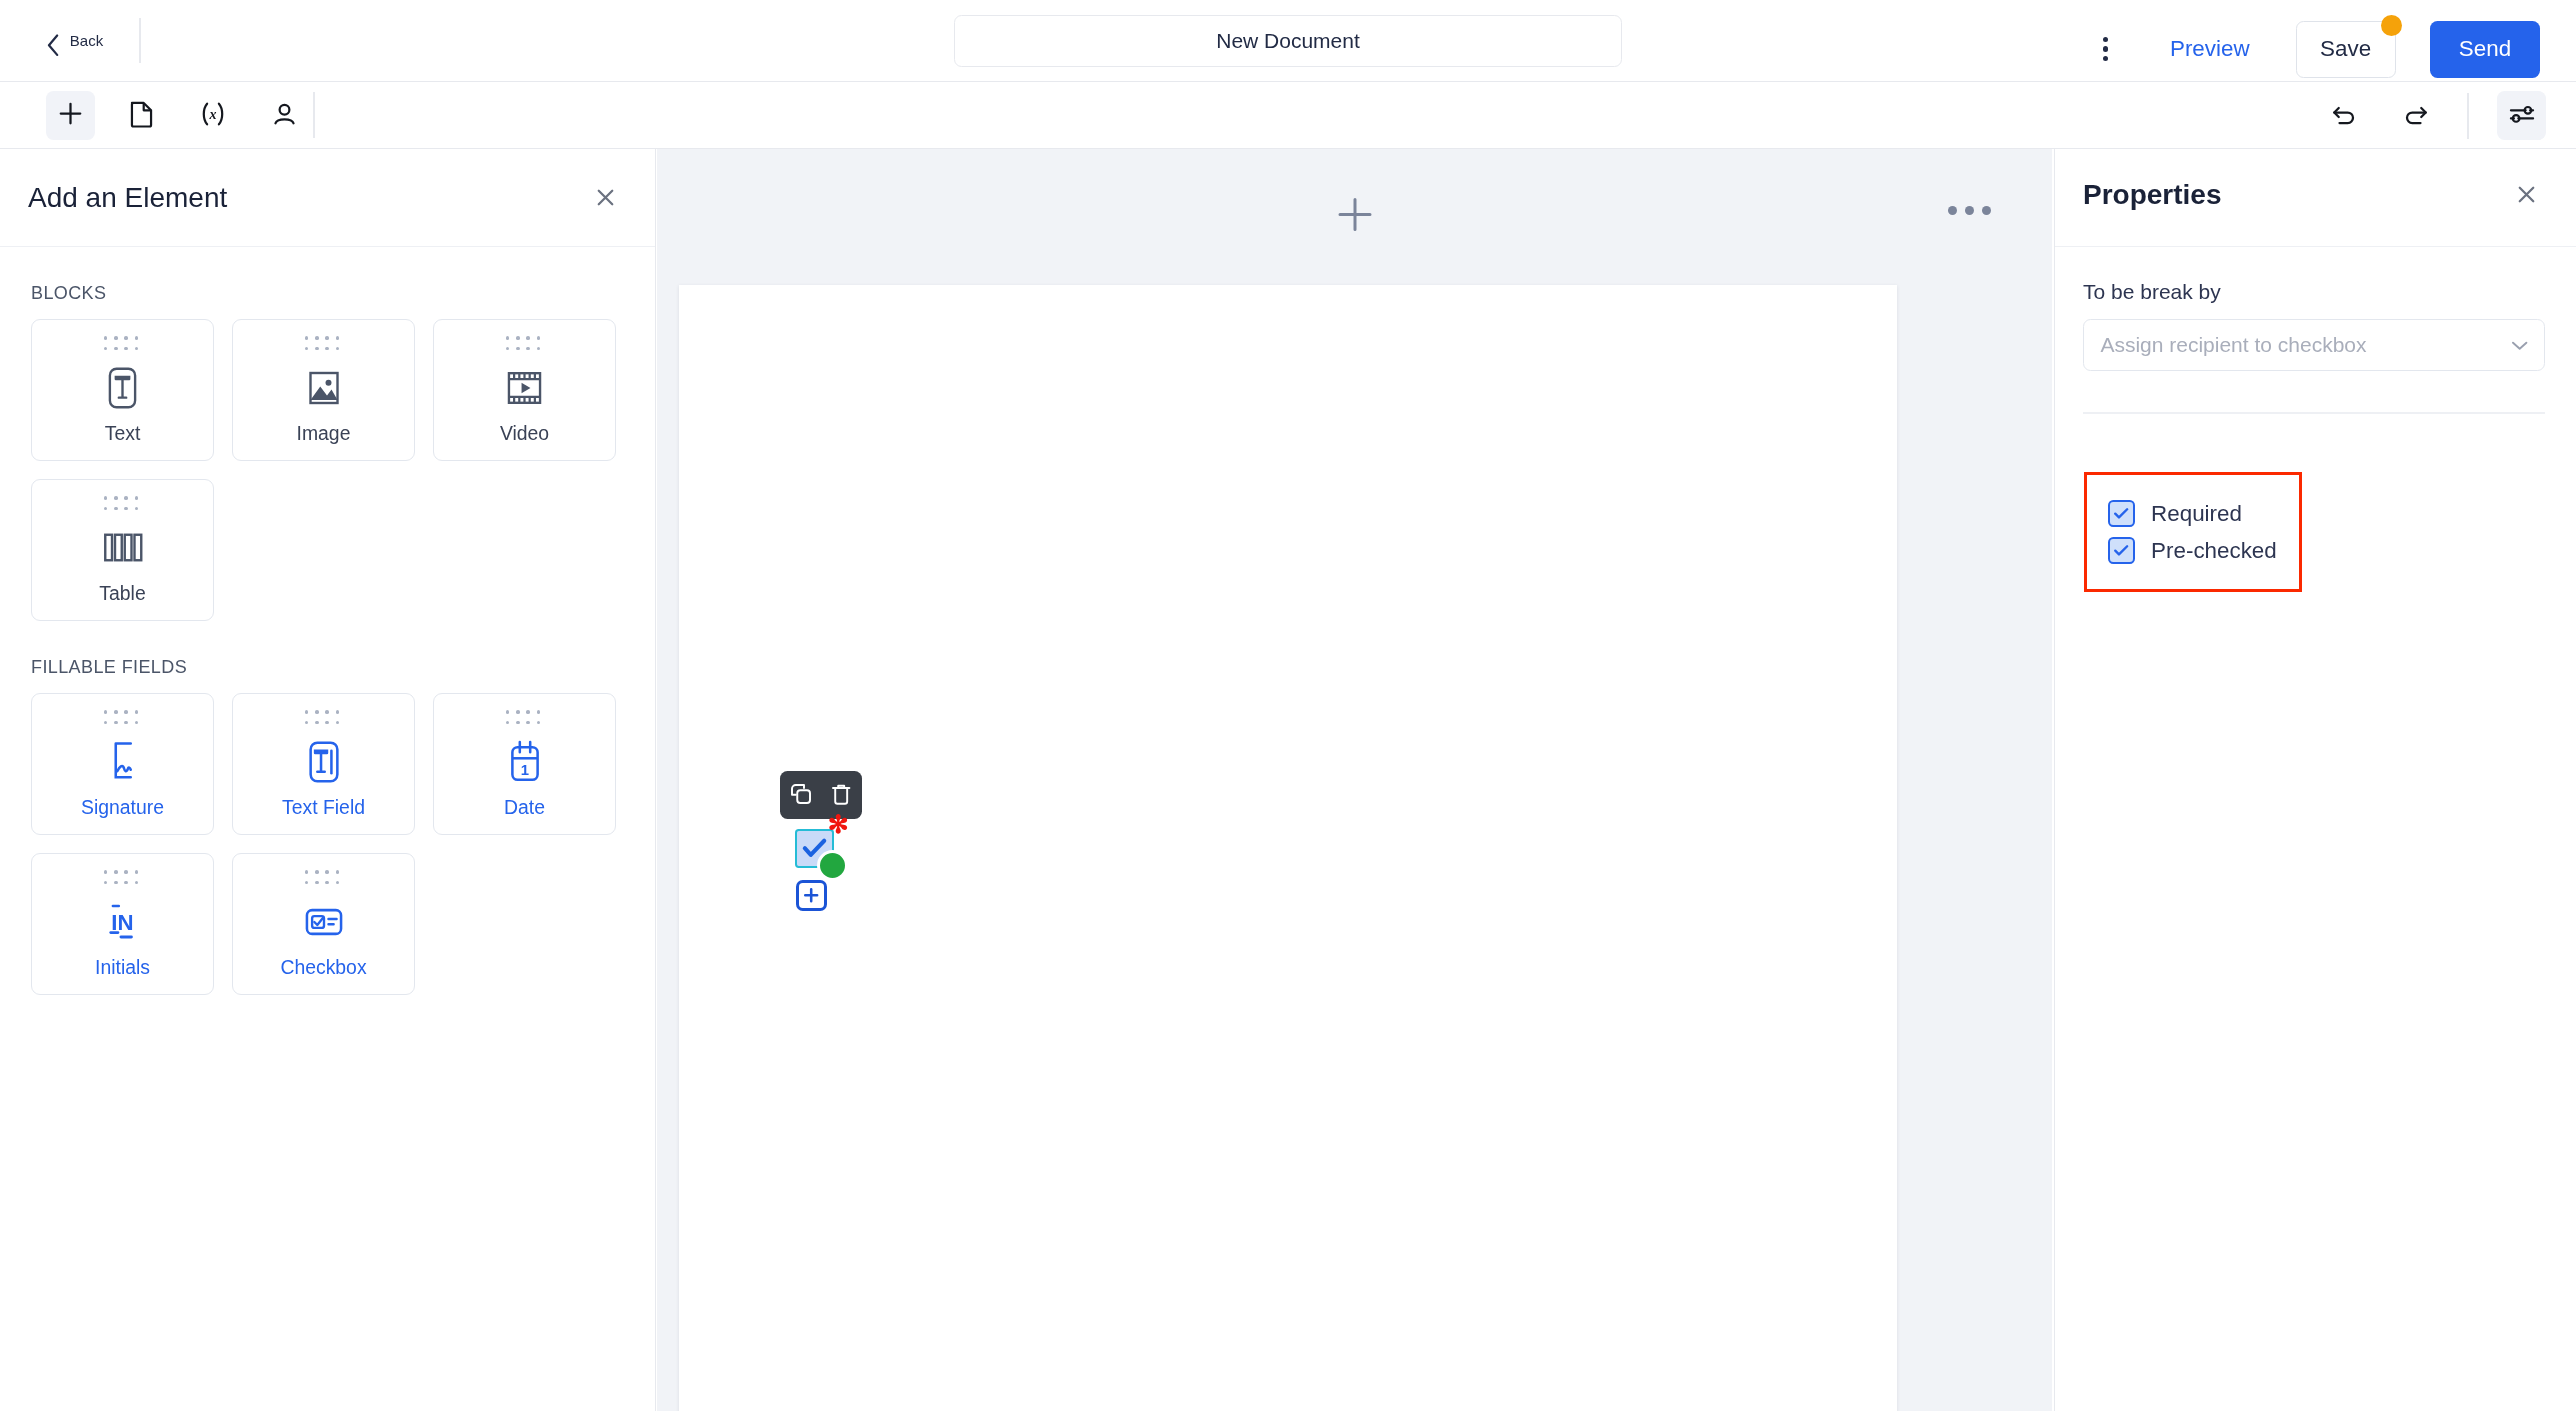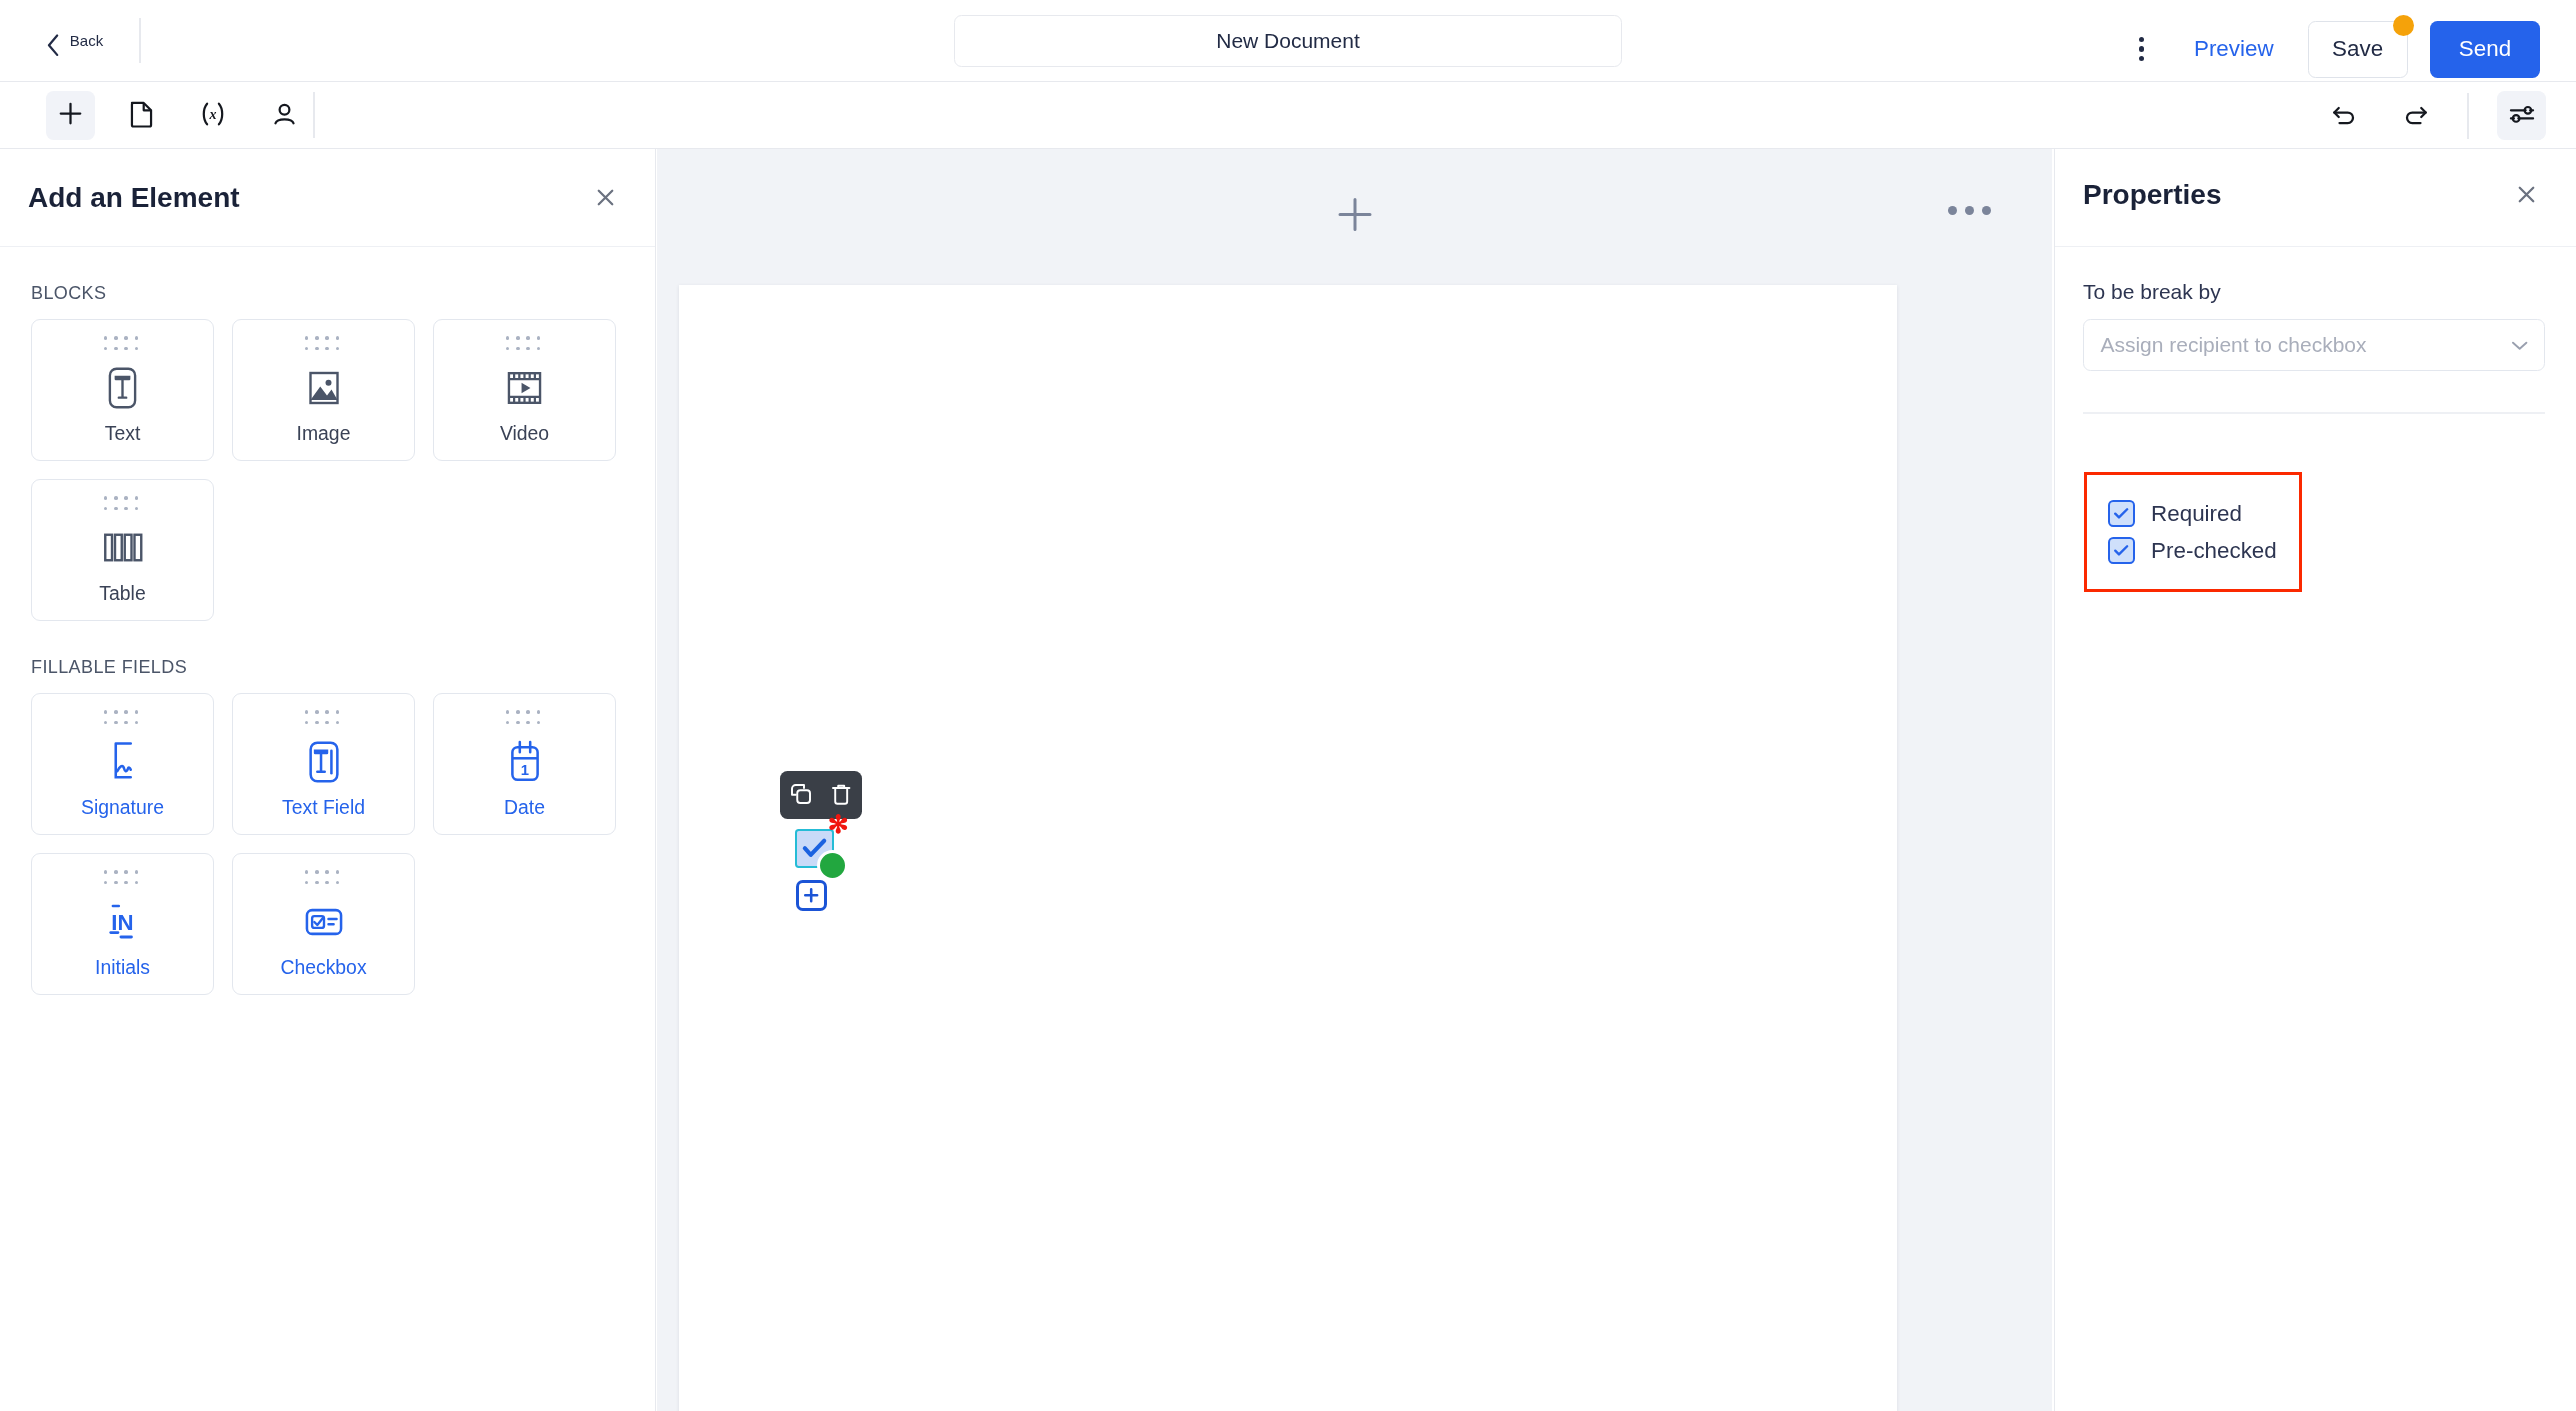--- a/index.html
+++ b/index.html
@@ -32,21 +32,21 @@
   .title-input {
     width: 100%; height: 52px;
     border: 1.5px solid #e7e9ee; border-radius: 7.5px;
     background: #fff; text-align: center;
     font-family: "Liberation Sans", sans-serif;
     font-size: 21px; color: #222b45;
     outline: none;
   }
   .hdr-right {
     position: absolute; right: 36px; top: 0; height: 98px;
-    display: flex; align-items: center; gap: 0px;
+    display: flex; align-items: center; gap: 12px;
   }
   .kebab {
     width: 45px; height: 45px; display: flex; flex-direction: column;
     align-items: center; justify-content: center; gap: 4.5px; cursor: pointer;
     margin-right: 30px;
   }
   .kebab i { width: 5.2px; height: 5.2px; border-radius: 50%; background: #222b45; display: block; }
   .preview-link {
     color: #2563eb; font-size: 22.4px; cursor: pointer; margin-right: 34px;
     font-family: "Liberation Sans", sans-serif;
@@ -87,21 +87,21 @@
   
   .left-panel {
     position: absolute; left: 0; top: 149px; width: 656px; height: 1263px;
     background: #fff; border-right: 1.5px solid #e7e9ee; overflow: hidden;
   }
   .lp-head {
     height: 98px; display: flex; align-items: center;
     justify-content: space-between; padding: 0 33px 0 28px;
     border-bottom: 1.5px solid #eef0f4;
   }
-  .lp-title { font-size: 28px; color: #1a2238; font-weight: bold; }
+  .lp-title { font-size: 28px; color: #1a2238; font-weight: normal; }
   .close-x { width: 33px; height: 33px; cursor: pointer; }
   .section-label {
     font-size: 18px; letter-spacing: 0.4px; color: #4b5568;
     margin: 36px 0 15px 31px;
   }
   .card-grid {
     display: grid; grid-template-columns: repeat(3, 183px);
     gap: 18px; margin-left: 31px;
   }
   .el-card {

